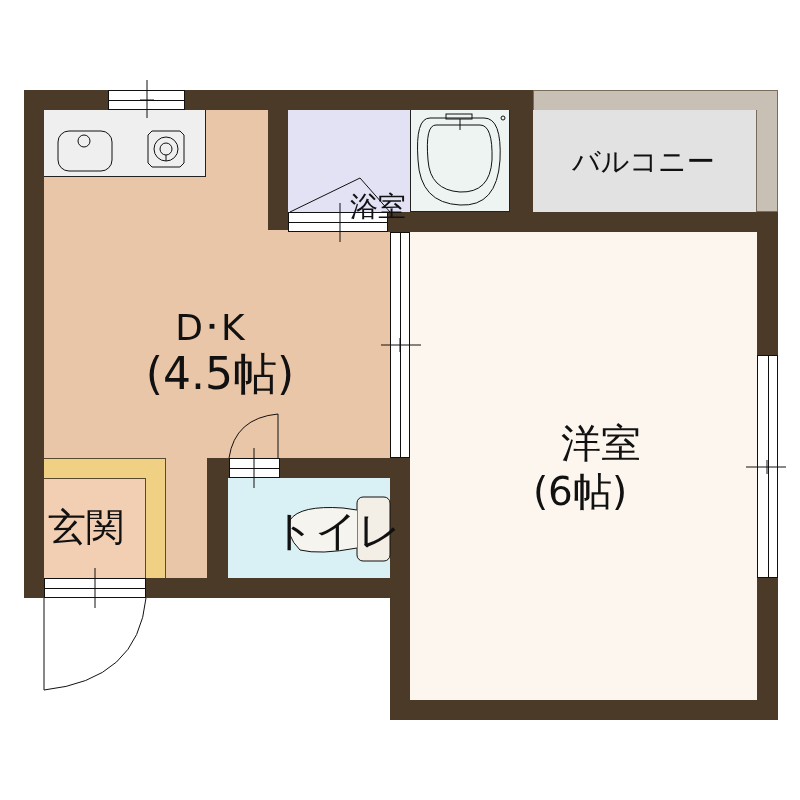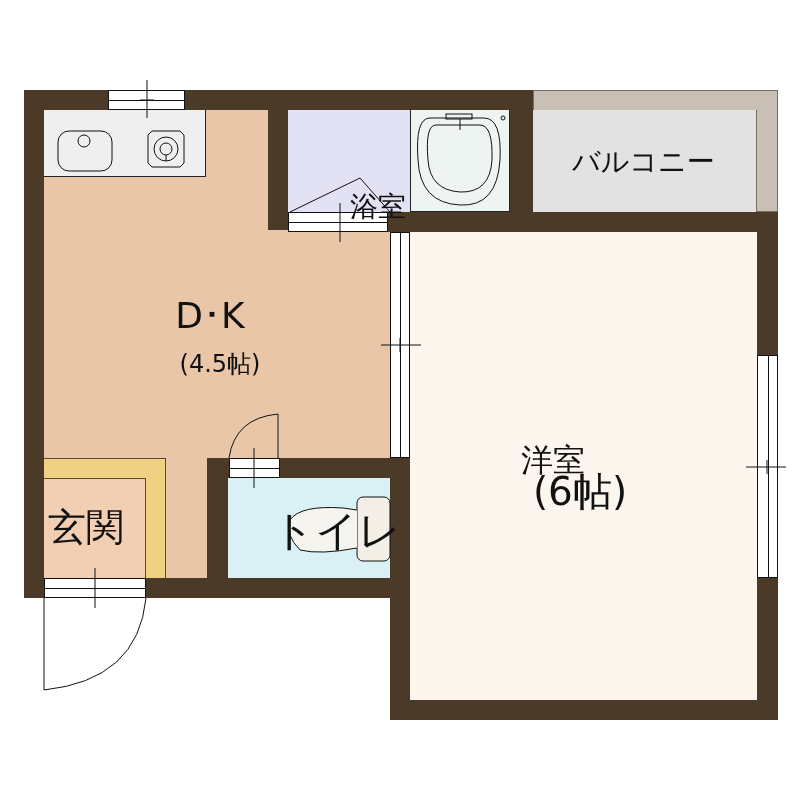--- a/index.html
+++ b/index.html
@@ -100,18 +100,18 @@
   </g>
 
   <g fill="none" stroke="#111" stroke-width="1">
     <rect x="357" y="497" width="33" height="64" rx="6" fill="#f3efe6"></rect>
     <path d="M357,510 L343,508 Q300,505 290,520 Q285,535 300,550 Q320,555 357,548" fill="#f6f4ee"></path>
   </g>
 </svg>
 
 <div class="label" style="left:350px;top:145px;font-size:28px;margin-top:48px;">浴室</div>
 <div class="label" style="left:572px;top:148px;font-size:28px;">バルコニー</div>
-<div class="label" style="left:150px;top:298px;width:120px;font-size:36px;">D･K</div>
-<div class="label" style="left:130px;top:352px;width:180px;font-size:24px;">(4.5帖)</div>
-<div class="label" style="left:488px;top:423px;width:130px;font-size:32px;margin-top:21px;">洋室</div>
+<div class="label" style="left:150px;top:310px;width:120px;font-size:36px;">D･K</div>
+<div class="label" style="left:130px;top:352px;width:180px;font-size:44px;">(4.5帖)</div>
+<div class="label" style="left:536px;top:423px;width:130px;font-size:40px;">洋室</div>
 <div class="label" style="left:510px;top:472px;width:140px;font-size:39px;">(6帖)</div>
 <div class="label" style="left:272px;top:510px;font-size:42px;">トイレ</div>
 <div class="label" style="left:48px;top:508px;font-size:38px;text-align:right;">玄関</div>
 
 </body></html>

